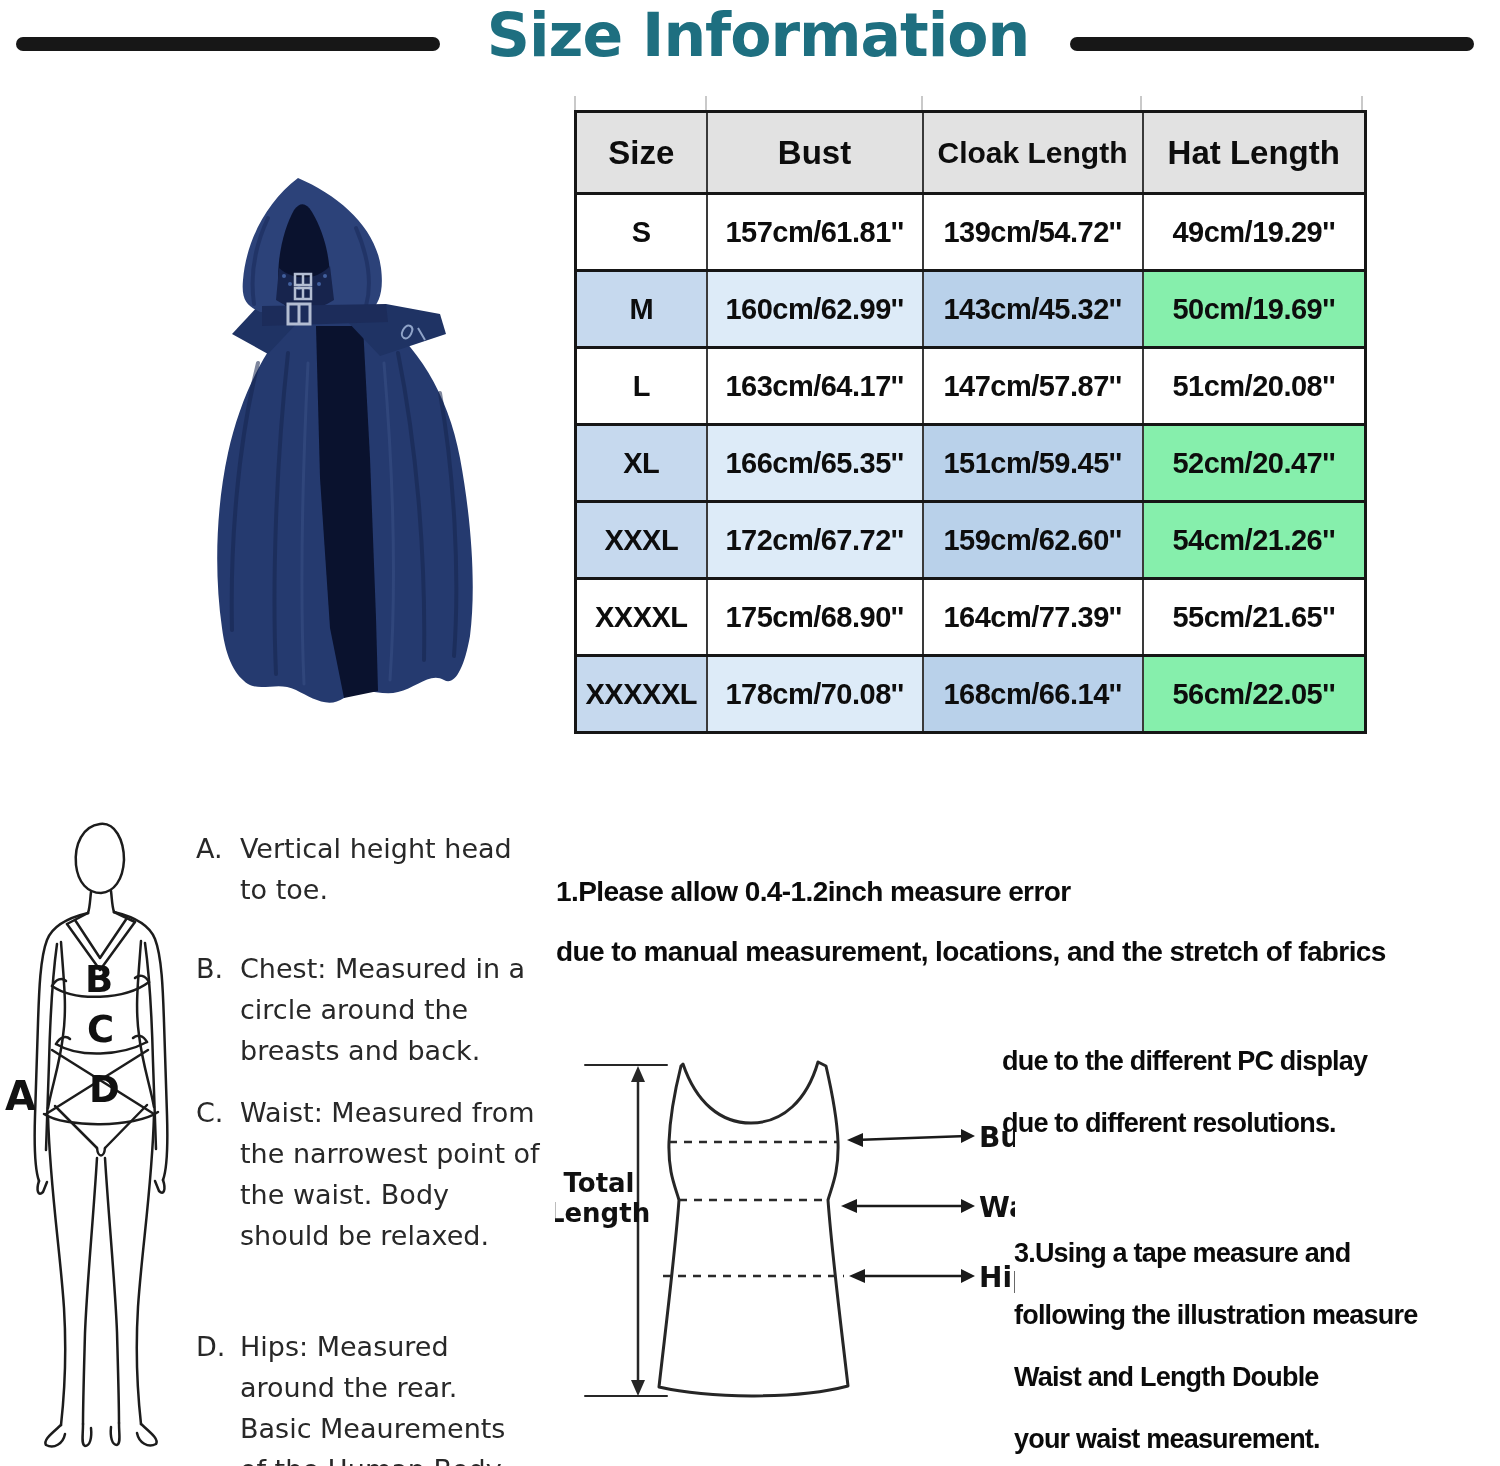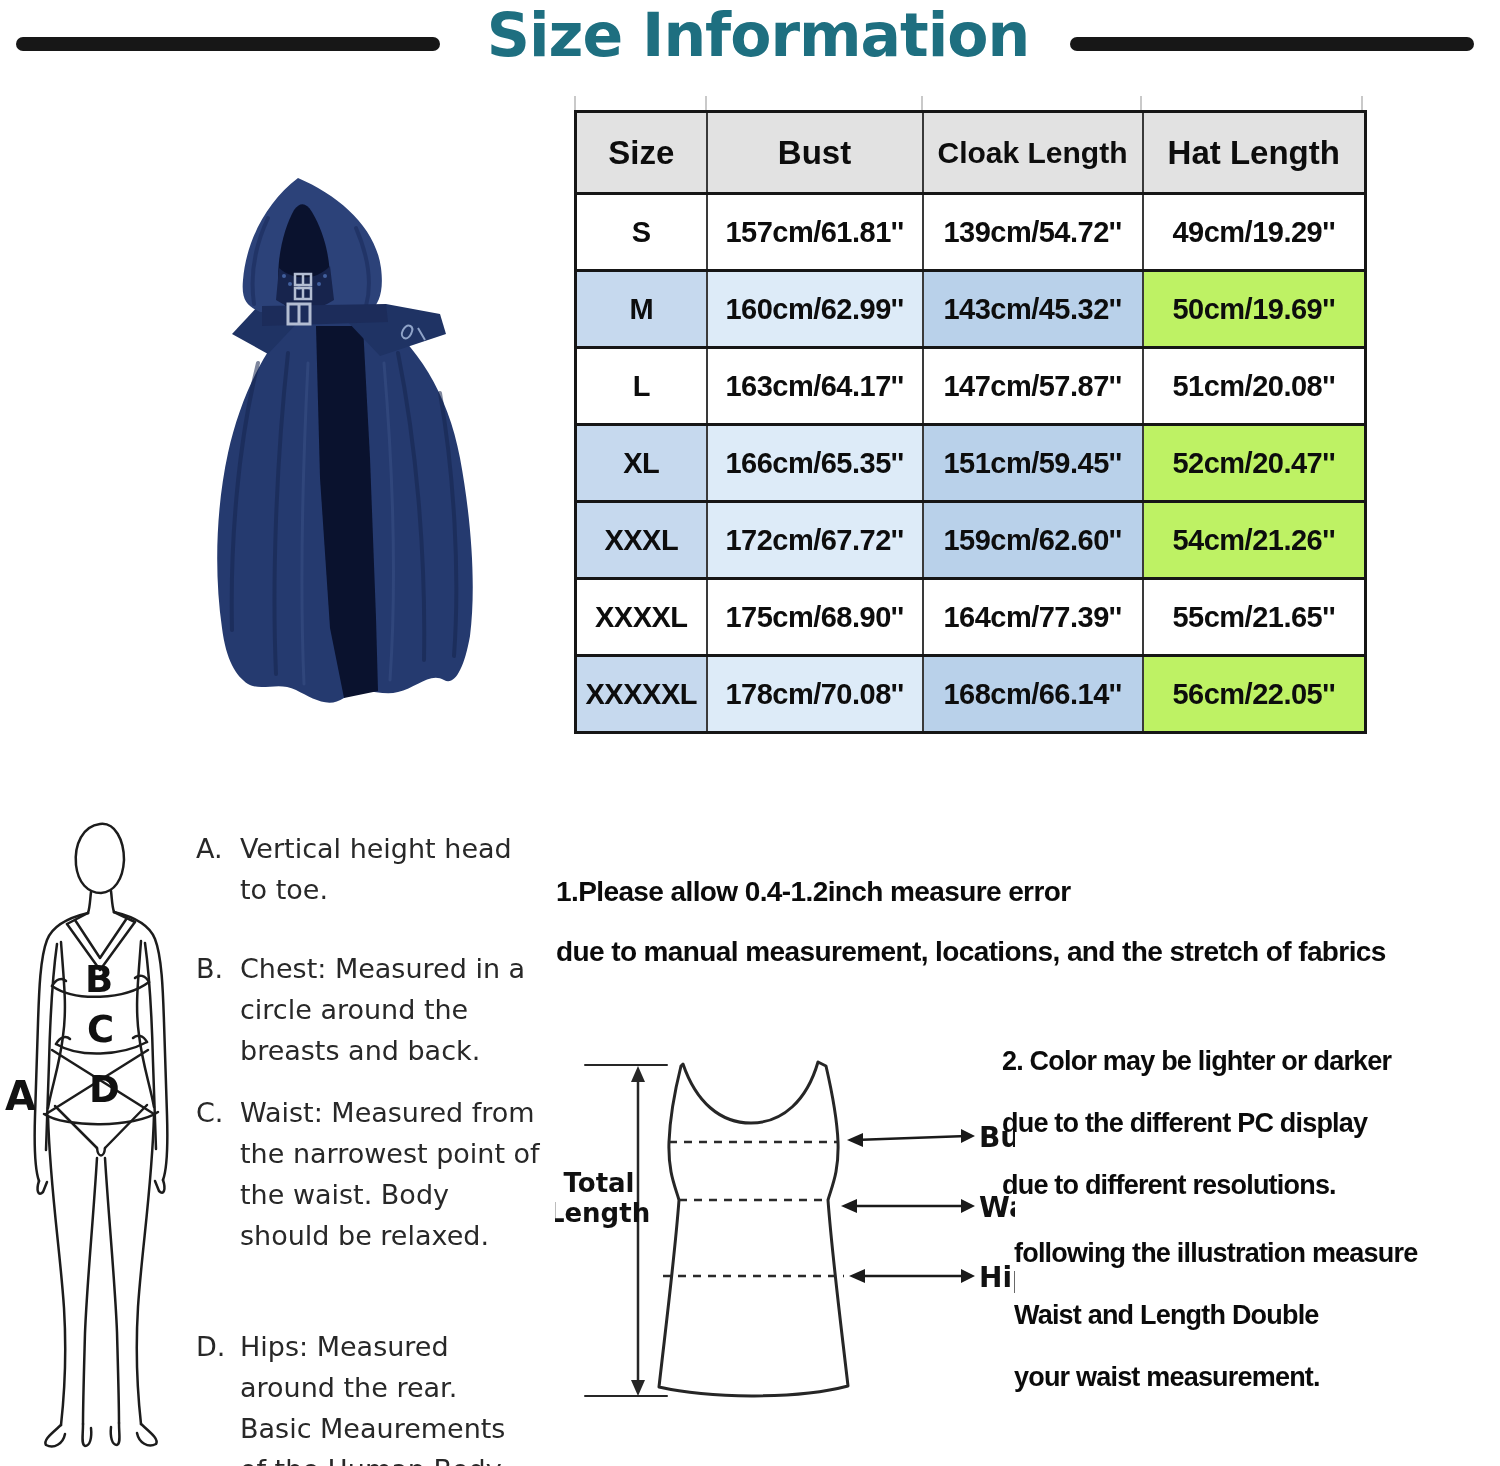--- a/index.html
+++ b/index.html
@@ -21,21 +21,21 @@
                    border-top:3px solid #161616;border-bottom:3px solid #161616;
                    text-align:center;vertical-align:middle;padding:0;}
   .size-table th{background:#e2e2e2;font-size:33px;font-weight:bold;color:#0d0d0d;}
   .size-table th.small{font-size:30px;}
   .size-table td{font-size:29px;font-weight:bold;color:#0d0d0d;letter-spacing:-0.5px;}
   .size-table thead tr{height:82px;}
   .size-table tbody tr{height:77px;}
   tr.blue td:nth-child(1){background:#c6d9ee;}
   tr.blue td:nth-child(2){background:#ddebf8;}
   tr.blue td:nth-child(3){background:#b9d1ea;}
-  tr.blue td:nth-child(4){background:#bef264;}
+  tr.blue td:nth-child(4){background:#86efac;}
   .col-tick{position:absolute;top:96px;width:2px;height:14px;background:#c9c9c9;}
 
   
   .note{position:absolute;font-weight:bold;white-space:nowrap;color:#0b0b0b;}
   .note1{left:556px;top:862px;font-size:28px;letter-spacing:-0.6px;line-height:60px;}
   .note2{left:1002px;top:1030px;font-size:27px;letter-spacing:-0.8px;line-height:62px;}
   .note3{left:1014px;top:1222px;font-size:27px;letter-spacing:-0.8px;line-height:62px;}
 
   
   .guide-item{position:absolute;left:196px;display:flex;font-family:"DejaVu Sans",sans-serif;
@@ -283,24 +283,24 @@
         <polygon points="420,246 406,239 406,253"></polygon>
     </g>
     <text class="fig-label" x="44" y="162" font-size="26" text-anchor="middle">Total</text>
     <text class="fig-label" x="44" y="192" font-size="26" text-anchor="middle">Length</text>
     <text class="fig-label" x="424" y="117" font-size="28">Bust</text>
     <text class="fig-label" x="424" y="187" font-size="28">Waist</text>
     <text class="fig-label" x="424" y="257" font-size="28">Hips</text>
   </svg>
 
   <div class="note note2">
-    <div>2. Color may be lighter or darker</div>
     <div>due to the different PC display</div>
     <div>due to different resolutions.</div>
   </div>
 
   <div class="note note3">
+    <div>3.Using a tape measure and</div>
     <div>following the illustration measure</div>
     <div>Waist and Length Double</div>
     <div>your waist measurement.</div>
   </div>
 
 </div>
 
 </body></html>

